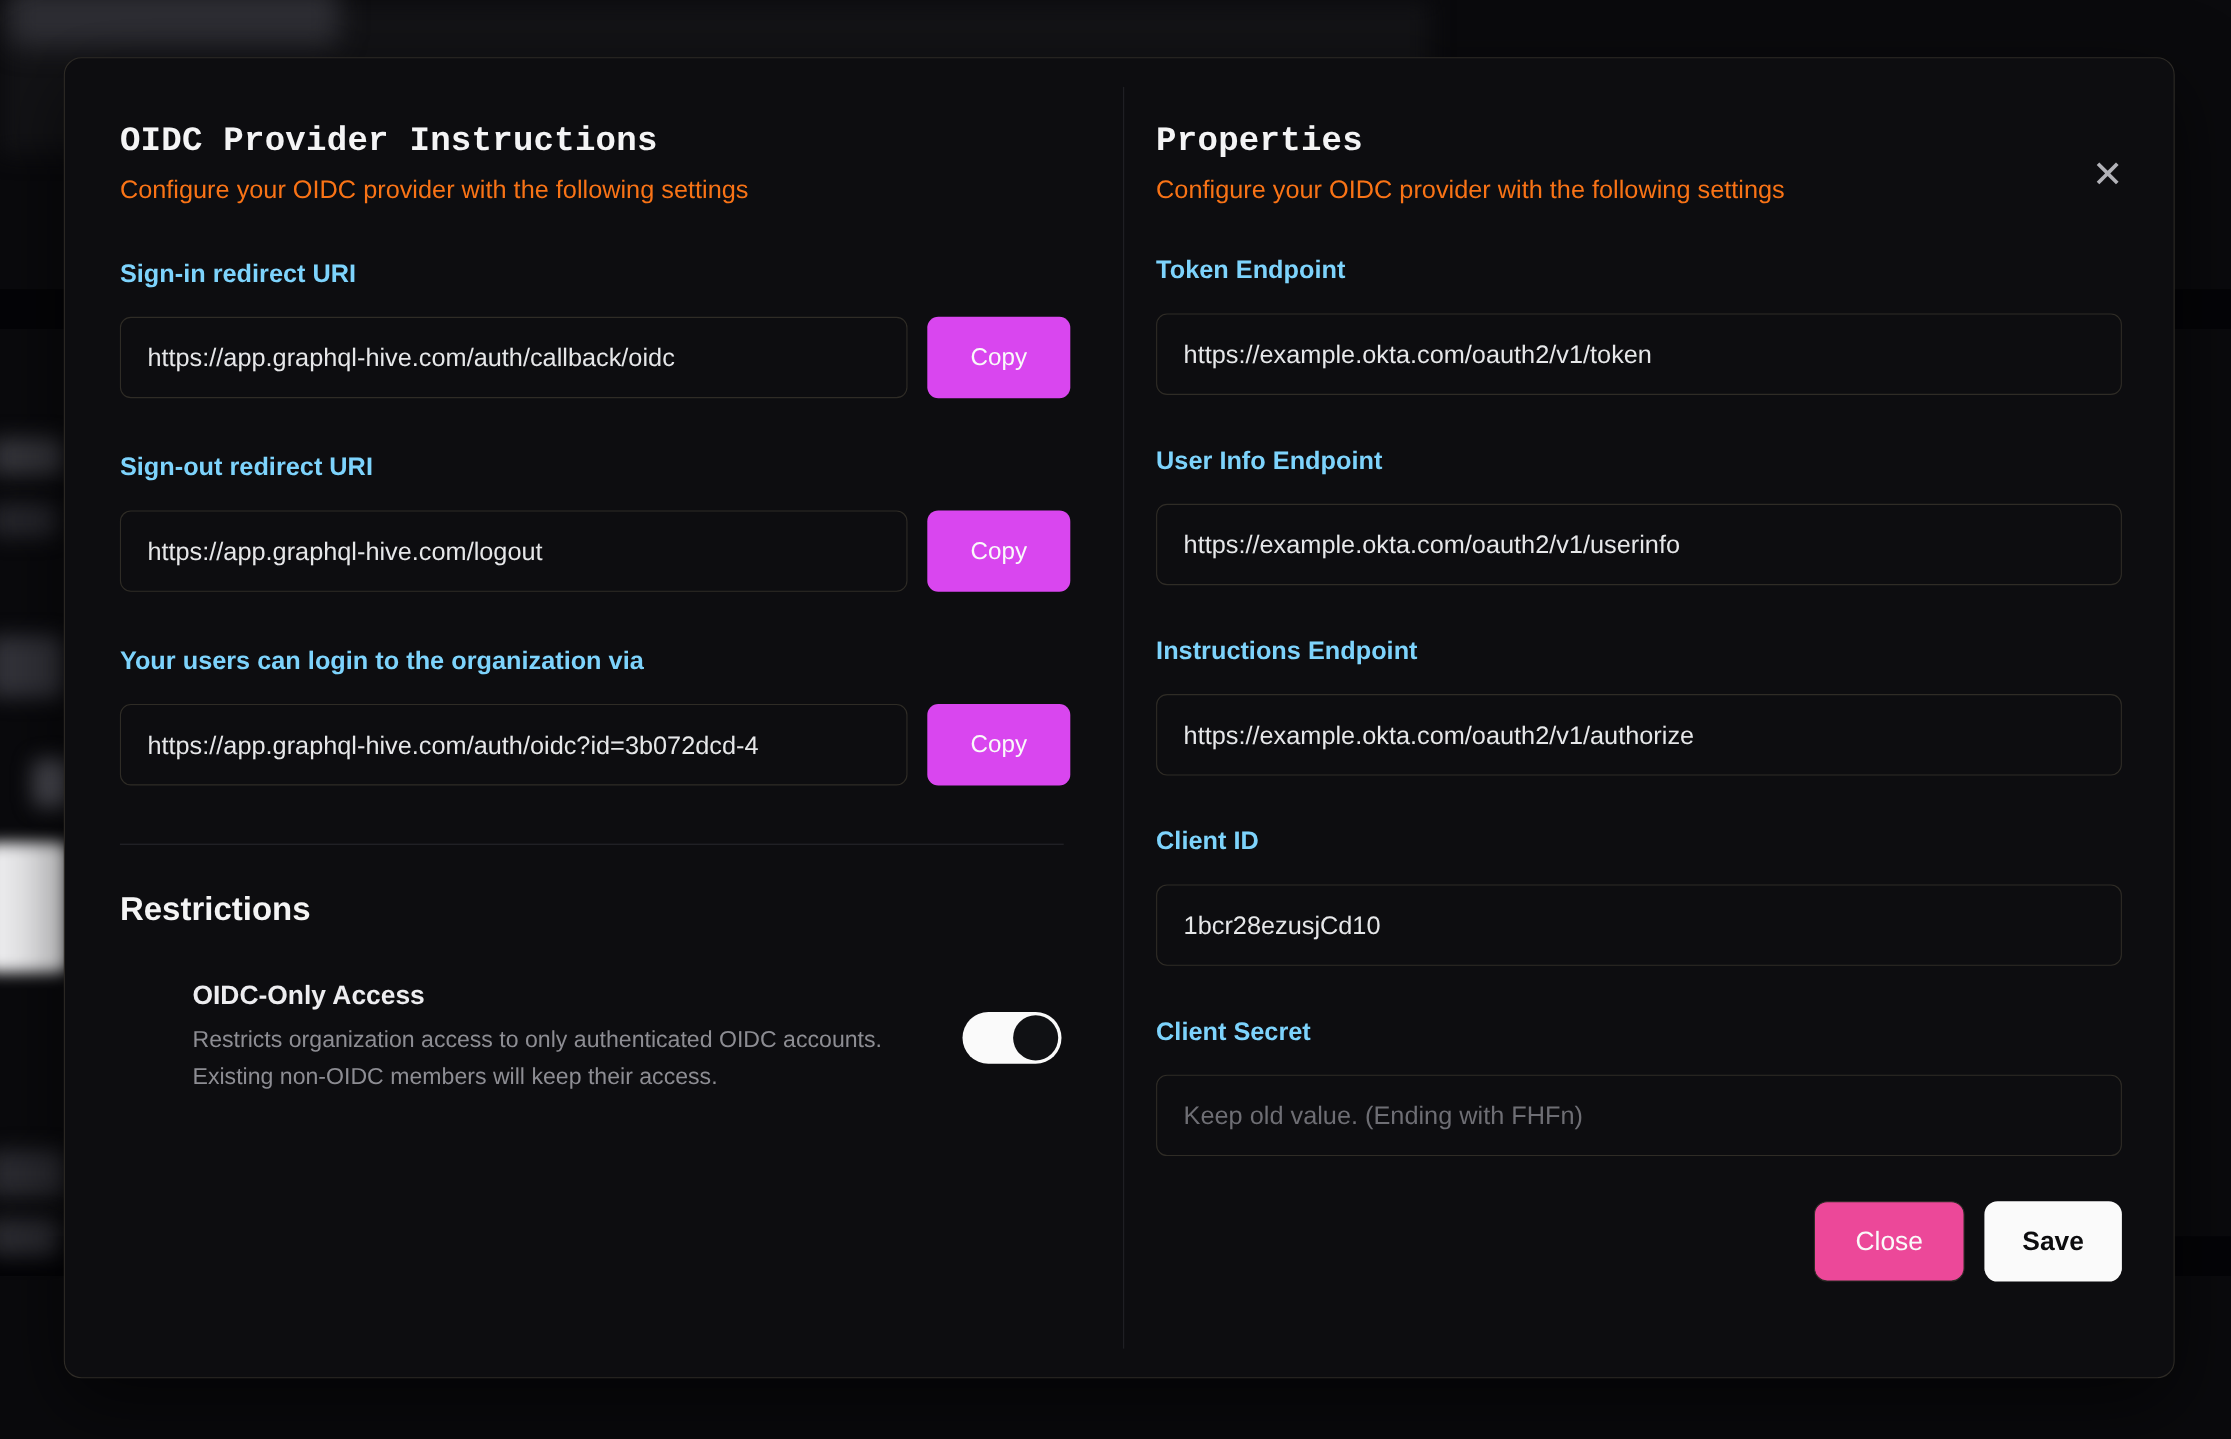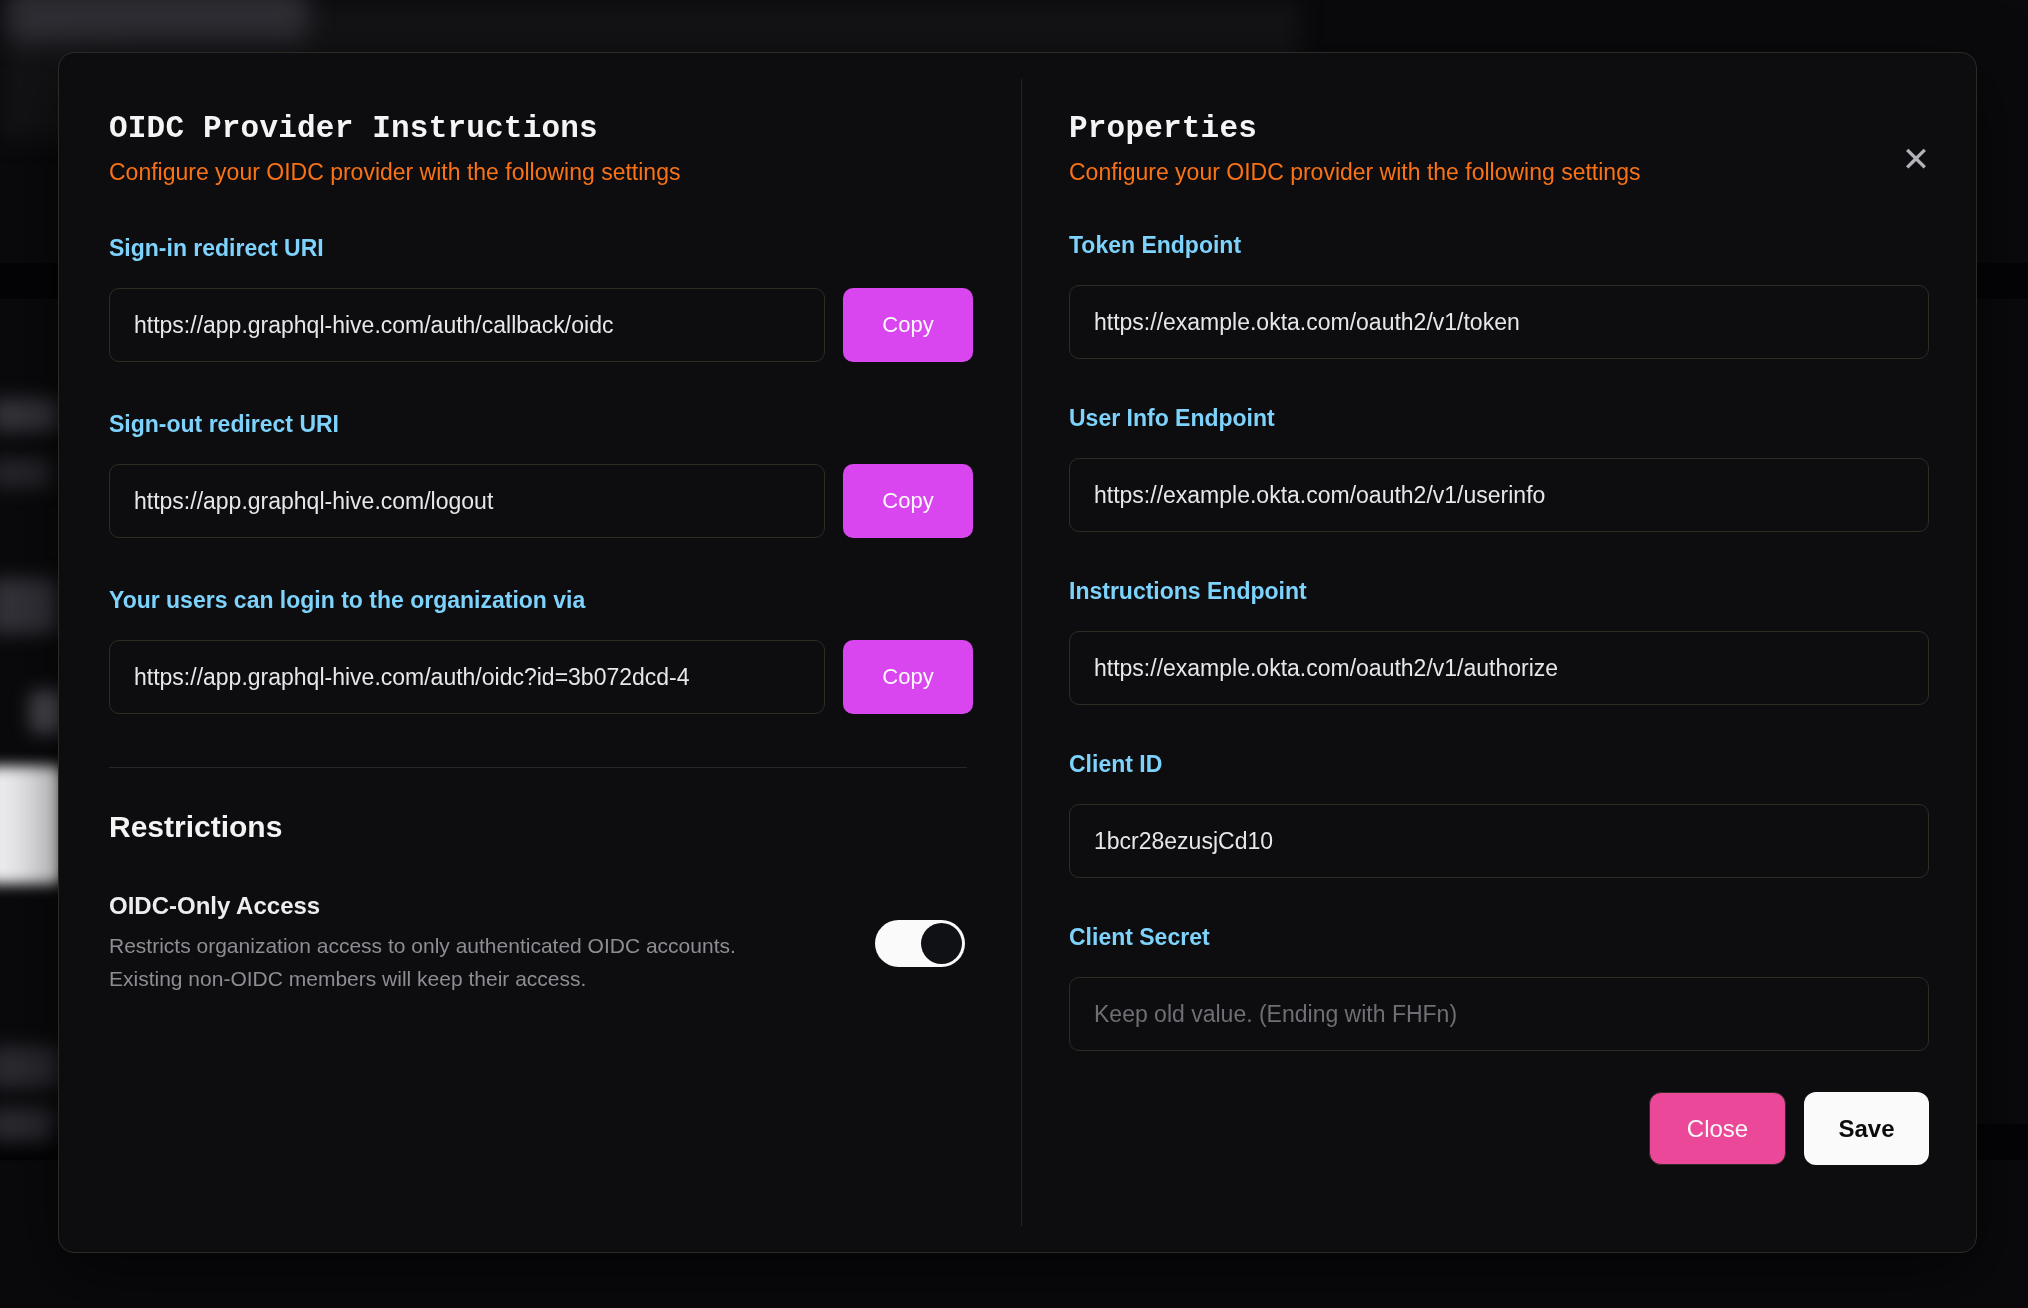--- a/index.html
+++ b/index.html
@@ -48,21 +48,21 @@
   .close-btn {
     position: absolute; top: 84px; right: 38px;
     width: 44px; height: 44px;
     background: none; border: none; cursor: pointer;
     color: #b2b2b8; font-size: 34px; line-height: 44px; text-align: center;
     font-family: "DejaVu Sans", sans-serif; font-weight: 300;
   }
 
   .pane { padding: 58px 48px 0 50px; }
   .pane.left  { width: 962px; }
-  .pane.right { flex: 1; padding-left: 48px; padding-right: 47px; display: flex; flex-direction: column; }
+  .pane.right { flex: 1; padding-left: 30px; padding-right: 47px; display: flex; flex-direction: column; }
 
   h2.pane-title {
     color: #f4f4f5; font-size: 31px; font-weight: 700; letter-spacing: 0.2px; font-family: Liberation Mono, monospace;
   }
   p.pane-subtitle {
     color: #f97316; font-size: 23px; margin-top: 13px; font-weight: 400;
   }
 
   .field-label {
     display: block; color: #7dd3fc; font-size: 23px; font-weight: 700;
@@ -92,21 +92,21 @@
   }
 
   hr.section-divider {
     border: none; border-top: 1px solid #26262b;
     margin: 53px 6px 0 0;
   }
   h3.section-title {
     color: #f4f4f5; font-size: 30px; font-weight: 700; margin-top: 42px;
   }
   .toggle-row {
-    display: flex; align-items: flex-start; justify-content: space-between;
+    display: flex; align-items: flex-start; justify-content: flex-end;
     margin-top: 48px;
   }
   .toggle-text { max-width: 700px; }
   .toggle-label { color: #ededf0; font-size: 24px; font-weight: 700; }
   .toggle-desc { color: #8d8d93; font-size: 21px; line-height: 33px; margin-top: 9px; }
   .switch {
     position: relative; width: 90px; height: 47px; flex: none;
     background: #fafafa; border-radius: 24px; border: none; cursor: pointer;
     margin-top: 28px; margin-right: 8px;
   }

